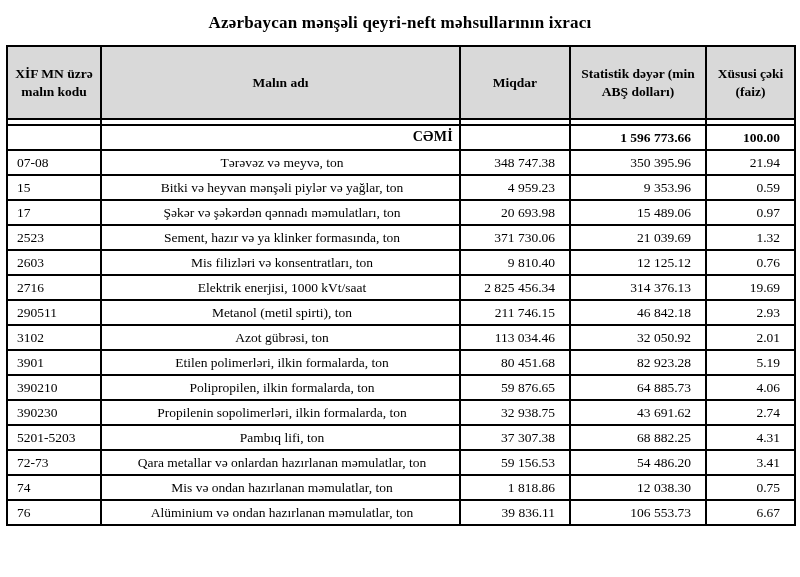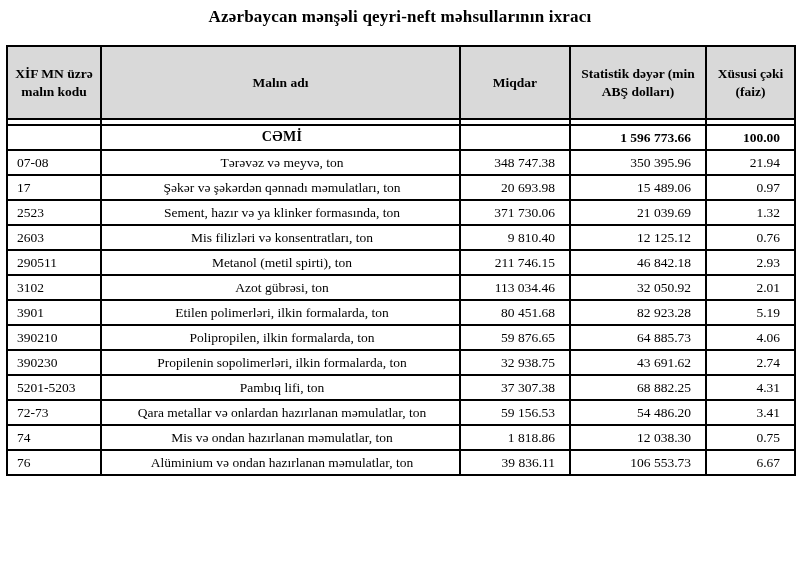--- a/index.html
+++ b/index.html
@@ -11,21 +11,21 @@
     position: relative;
     width: 800px;
     height: 577px;
     background: #ffffff;
     font-family: "Liberation Serif", serif;
     color: #000000;
     overflow: hidden;
   }
   .doc-title {
     margin: 0;
-    padding-top: 7px;
+    padding-top: 13px;
     text-align: center;
     font-size: 17px;
     font-weight: bold;
     letter-spacing: 0.2px;
   }
   table.export-table {
     position: absolute;
     top: 45px;
     left: 6px;
     border-collapse: collapse;
@@ -59,21 +59,21 @@
     padding: 0;
     font-size: 1px;
     line-height: 1px;
   }
   .export-table tbody tr.data-row td { height: 23px; }
   td.code  { text-align: left;  padding-left: 9px; white-space: nowrap; border-radius: 7px; }
   td.name  { text-align: center;  padding-left: 9px; white-space: nowrap; }
   td.num   { text-align: right; padding-right: 14px; white-space: nowrap; }
   td.center{ text-align: center; }
   tr.total-row td { font-weight: bold; }
-  tr.total-row td.name { text-align: center; font-size: 14px; letter-spacing: 0.3px; margin-top: 16px; }
+  tr.total-row td.name { text-align: right; font-size: 14px; letter-spacing: 0.3px; margin-top: 16px; }
 </style>
 </head>
 <body>
 
 <div class="page">
 
   <h1 class="doc-title">Azərbaycan mənşəli qeyri-neft məhsullarının ixracı</h1>
 
   <table class="export-table">
     <colgroup>
@@ -109,20 +109,27 @@
       </tr>
 
       <tr class="data-row">
         <td class="code">07-08</td>
         <td class="name">Tərəvəz və meyvə, ton</td>
         <td class="num">348 747.38</td>
         <td class="num">350 395.96</td>
         <td class="num">21.94</td>
       </tr>
       <tr class="data-row">
+        <td class="code">15</td>
+        <td class="name">Bitki və heyvan mənşəli piylər və yağlar, ton</td>
+        <td class="num">4 959.23</td>
+        <td class="num">9 353.96</td>
+        <td class="num">0.59</td>
+      </tr>
+      <tr class="data-row">
         <td class="code">17</td>
         <td class="name">Şəkər və şəkərdən qənnadı məmulatları, ton</td>
         <td class="num">20 693.98</td>
         <td class="num">15 489.06</td>
         <td class="num">0.97</td>
       </tr>
       <tr class="data-row">
         <td class="code">2523</td>
         <td class="name">Sement, hazır və ya klinker formasında, ton</td>
         <td class="num">371 730.06</td>
@@ -130,20 +137,27 @@
         <td class="num">1.32</td>
       </tr>
       <tr class="data-row">
         <td class="code">2603</td>
         <td class="name">Mis filizləri və konsentratları, ton</td>
         <td class="num">9 810.40</td>
         <td class="num">12 125.12</td>
         <td class="num">0.76</td>
       </tr>
       <tr class="data-row">
+        <td class="code">2716</td>
+        <td class="name">Elektrik enerjisi, 1000 kVt/saat</td>
+        <td class="num">2 825 456.34</td>
+        <td class="num">314 376.13</td>
+        <td class="num">19.69</td>
+      </tr>
+      <tr class="data-row">
         <td class="code">290511</td>
         <td class="name">Metanol (metil spirti), ton</td>
         <td class="num">211 746.15</td>
         <td class="num">46 842.18</td>
         <td class="num">2.93</td>
       </tr>
       <tr class="data-row">
         <td class="code">3102</td>
         <td class="name">Azot gübrəsi, ton</td>
         <td class="num">113 034.46</td>

